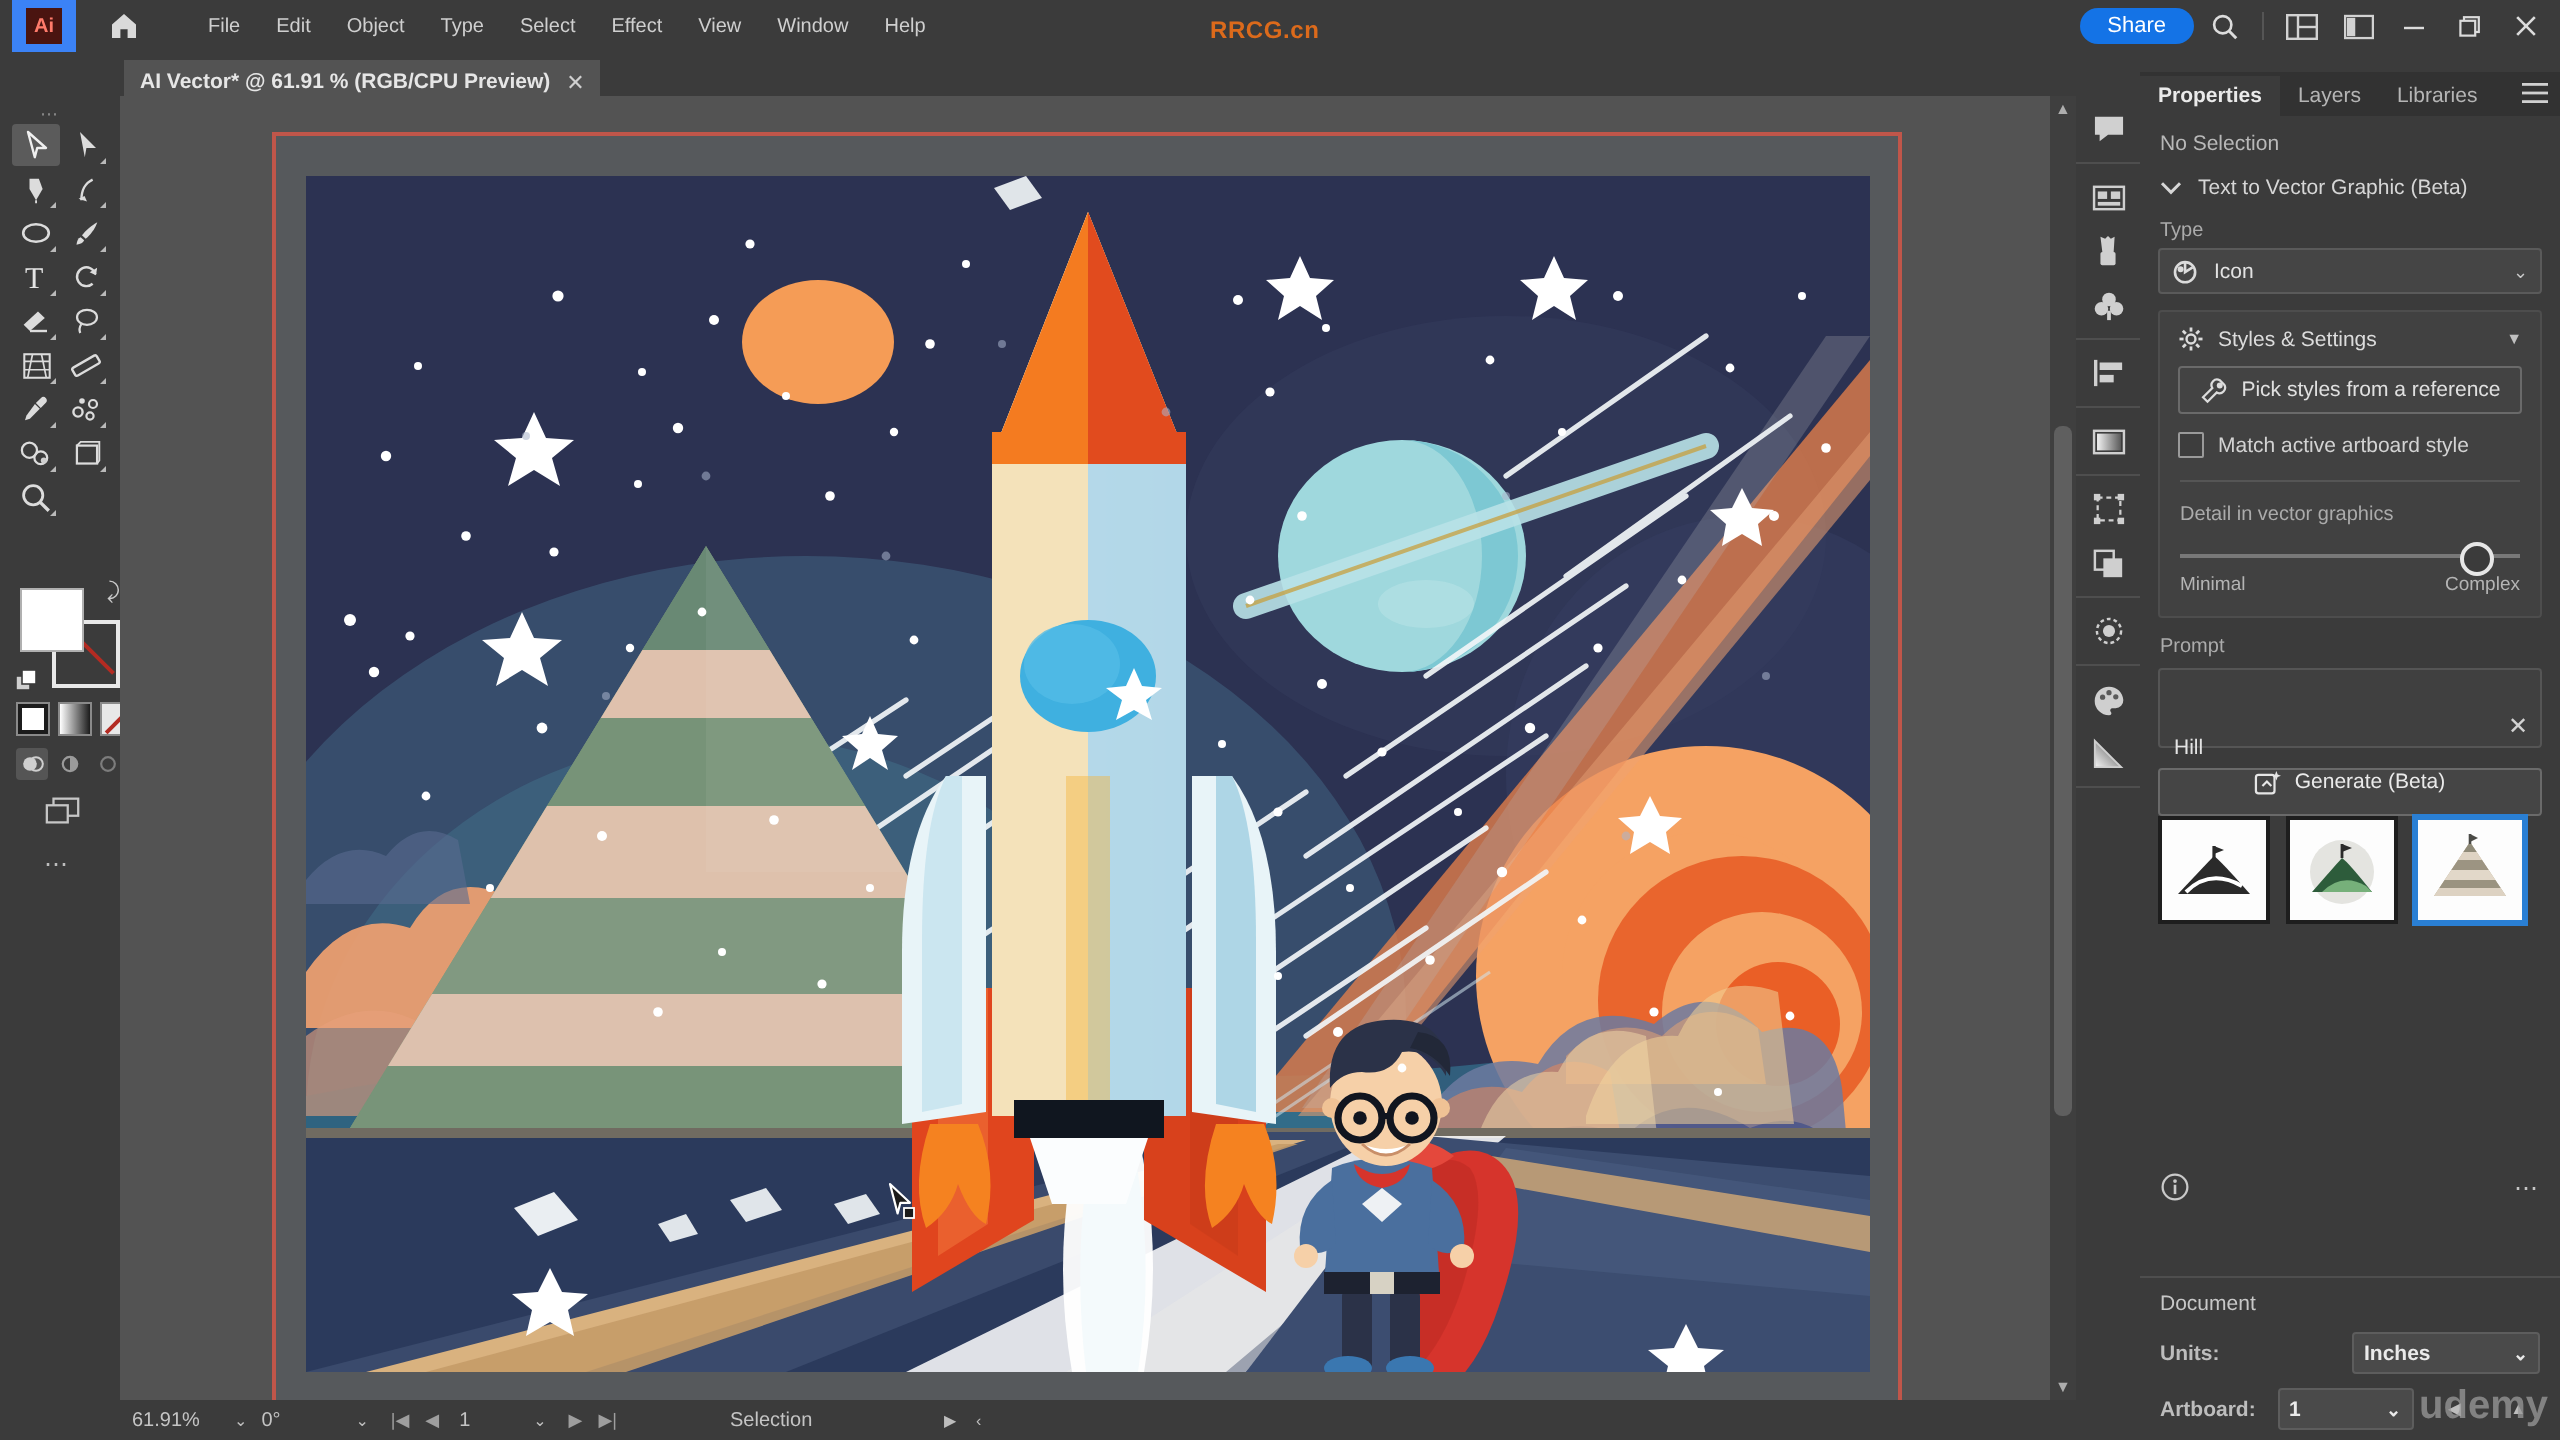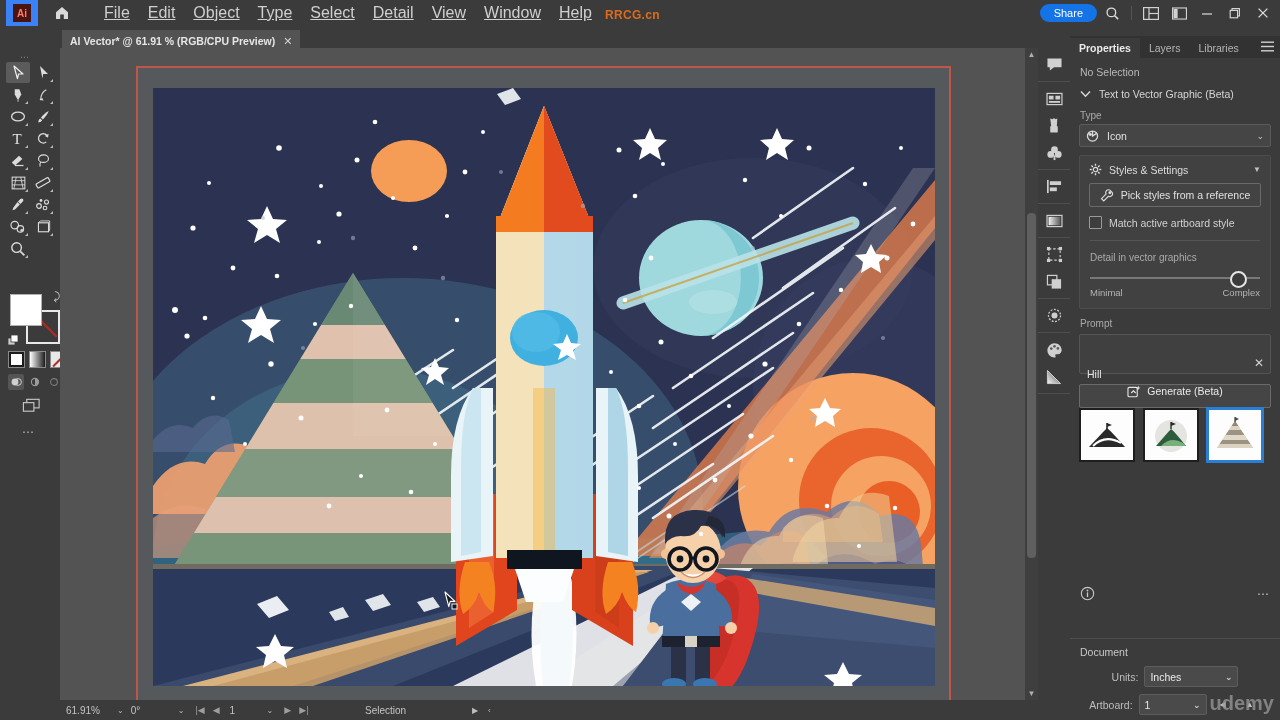--- a/index.html
+++ b/index.html
@@ -8,21 +8,21 @@
   #app{position:relative;width:1280px;height:720px;background:#323232;}
 
   
   .menubar{position:absolute;left:0;top:0;width:1280px;height:26px;background:#3b3b3b;
            display:flex;align-items:center;}
   .ai-logo{width:18px;height:18px;margin-left:6px;background:#4a1410;border:7px solid #3b82f6;
            border-radius:3px;color:#ff7b6b;font-size:10px;font-weight:bold;display:flex;
            align-items:center;justify-content:center;}
   .home-icon{margin-left:14px;width:20px;height:20px;display:flex;align-items:center;justify-content:center;}
   .menu-items{display:flex;margin-left:24px;gap:2px;}
-  .menu-item{font-size:16px;color:#cfcfcf;padding:3px 8px;border-radius:2px;cursor:default;text-decoration:underline;}
+  .menu-item{font-size:10px;color:#cfcfcf;padding:3px 8px;border-radius:2px;cursor:default;}
   .topright{position:absolute;right:0;top:0;height:26px;display:flex;align-items:center;gap:2px;padding-right:4px;}
   .share-btn{background:#1473e6;color:#fff;font-size:11px;border-radius:11px;padding:3px 14px;cursor:pointer;}
   .ticon{width:26px;height:24px;display:flex;align-items:center;justify-content:center;cursor:pointer;}
   .wsep{width:1px;height:14px;background:#555;margin:0 4px;}
   .wm-top{position:absolute;left:605px;top:8px;font-size:12px;font-weight:bold;color:#f97316;
           letter-spacing:.3px;opacity:.85;}
 
   
   .tabbar{position:absolute;left:0;top:26px;width:1280px;height:22px;background:#3b3b3b;}
   .doctab{position:absolute;left:62px;top:4px;height:22px;background:#535353;display:flex;align-items:center;
@@ -114,21 +114,21 @@
   .varlbl{font-size:10px;color:#b0b0b0;padding:10px 10px 4px;}
   .varrow{display:flex;gap:8px;padding:0 9px;}
   .varbox{width:56px;height:54px;background:#fdfdfd;border:2px solid #1e1e1e;box-sizing:border-box;
           display:flex;align-items:center;justify-content:center;cursor:pointer;}
   .varbox.on{border-color:#2a7fd4;box-shadow:0 0 0 1px #2a7fd4;}
   .pinfo{position:absolute;left:0;bottom:119px;width:210px;display:flex;align-items:center;padding:0 10px;
          box-sizing:border-box;}
   .pinfo .more{margin-left:auto;font-size:12px;color:#c5c5c5;letter-spacing:1px;cursor:pointer;}
   .docsec{position:absolute;left:0;bottom:0;width:210px;border-top:1px solid #4e4e4e;padding-top:7px;}
   .docttl{font-size:10.5px;color:#c8c8c8;padding:0 10px 6px;}
-  .drow2{display:flex;align-items:center;gap:6px;padding:2px 10px 5px;justify-content:center;}
+  .drow2{display:flex;align-items:center;gap:6px;padding:2px 10px 5px;justify-content:space-between;font-weight:bold;}
   .dlabel{font-size:10.5px;color:#bdbdbd;}
   .dsel{background:#4a4a4a;border:1px solid #5d5d5d;border-radius:2px;height:19px;display:flex;align-items:center;
         padding:0 5px;font-size:10.5px;color:#eaeaea;cursor:pointer;gap:6px;}
   .dsel .car{margin-left:auto;font-size:9px;}
   .wm-udemy{position:absolute;right:6px;bottom:5px;font-size:20px;color:#9a9a9a;font-weight:bold;opacity:.75;}
 
   
   .status{position:absolute;left:0;bottom:0;width:1070px;height:20px;background:#3b3b3b;display:flex;
           align-items:center;font-size:10px;color:#c4c4c4;}
   .st-zoom{margin-left:66px;width:44px;}
@@ -152,21 +152,21 @@
       <svg width="16" height="16" viewBox="0 0 16 16">
           <path d="M8 2L2 7.3V14h4.2V9.6h3.6V14H14V7.3z" fill="#d9d9d9"></path>
         </svg>
     </div>
     <div class="menu-items">
       <div class="menu-item">File</div>
       <div class="menu-item">Edit</div>
       <div class="menu-item">Object</div>
       <div class="menu-item">Type</div>
       <div class="menu-item">Select</div>
-      <div class="menu-item">Detail</div>
+      <div class="menu-item">Effect</div>
       <div class="menu-item">View</div>
       <div class="menu-item">Window</div>
       <div class="menu-item">Help</div>
     </div>
     <div class="wm-top">RRCG.cn</div>
     <div class="topright">
       <div class="share-btn">Share</div>
       <div class="ticon">
         <svg width="15" height="15" viewBox="0 0 16 16">
             <circle cx="6.8" cy="6.8" r="4.6" fill="none" stroke="#dcdcdc" stroke-width="1.4"></circle>

